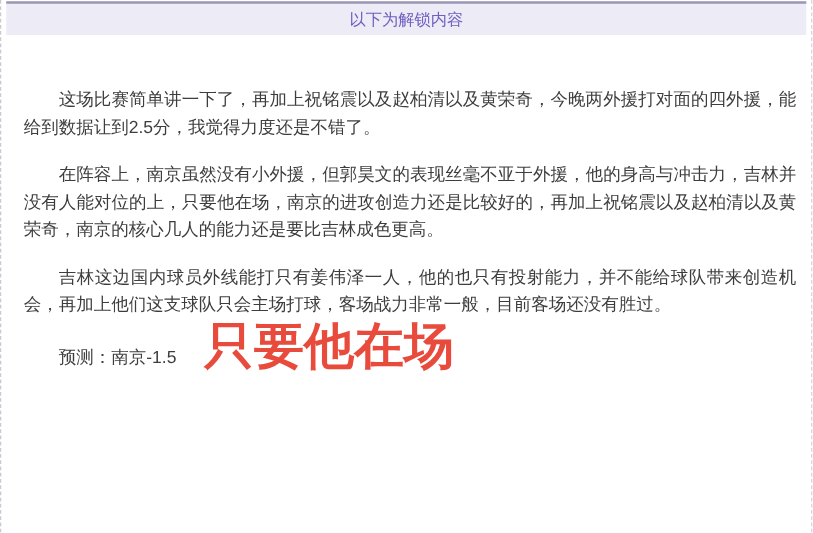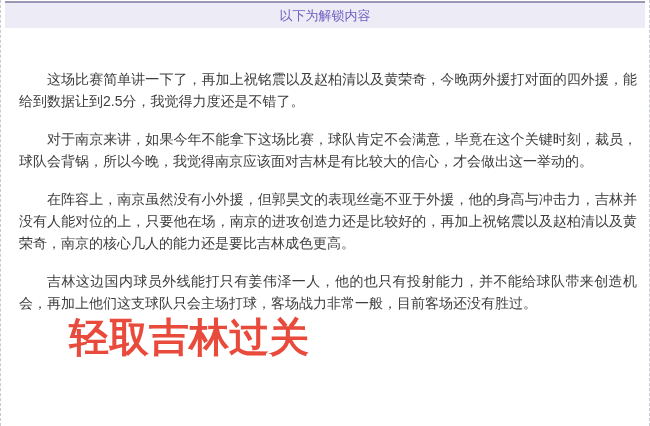--- a/index.html
+++ b/index.html
@@ -72,20 +72,20 @@
 </style>
 </head>
 <body>
 
 <div class="frame">
   <div class="banner">
     <span>以下为解锁内容</span>
   </div>
   <div class="content">
     <p class="para first">这场比赛简单讲一下了，再加上祝铭震以及赵柏清以及黄荣奇，今晚两外援打对面的四外援，能给到数据让到2.5分，我觉得力度还是不错了。</p>
-    <p class="para">对于南京来讲，如果今年不能拿下这场比赛，球队肯定不会满意，毕竟在这个关键时刻，裁员，球队会背锅，所以今晚，我觉得南京应该面对吉林是有比较大的信心，才会做出这一举动的。</p>
     <p class="para">在阵容上，南京虽然没有小外援，但郭昊文的表现丝毫不亚于外援，他的身高与冲击力，吉林并没有人能对位的上，只要他在场，南京的进攻创造力还是比较好的，再加上祝铭震以及赵柏清以及黄荣奇，南京的核心几人的能力还是要比吉林成色更高。</p>
     <p class="para">吉林这边国内球员外线能打只有姜伟泽一人，他的也只有投射能力，并不能给球队带来创造机会，再加上他们这支球队只会主场打球，客场战力非常一般，目前客场还没有胜过。</p>
     <div class="prediction-row">
-      <span class="verdict">轻取吉林过关</span>
+      <span class="pred-label">预测：南京-1.5</span>
+      <span class="verdict">只要他在场</span>
     </div>
   </div>
 </div>
 
 </body></html>

